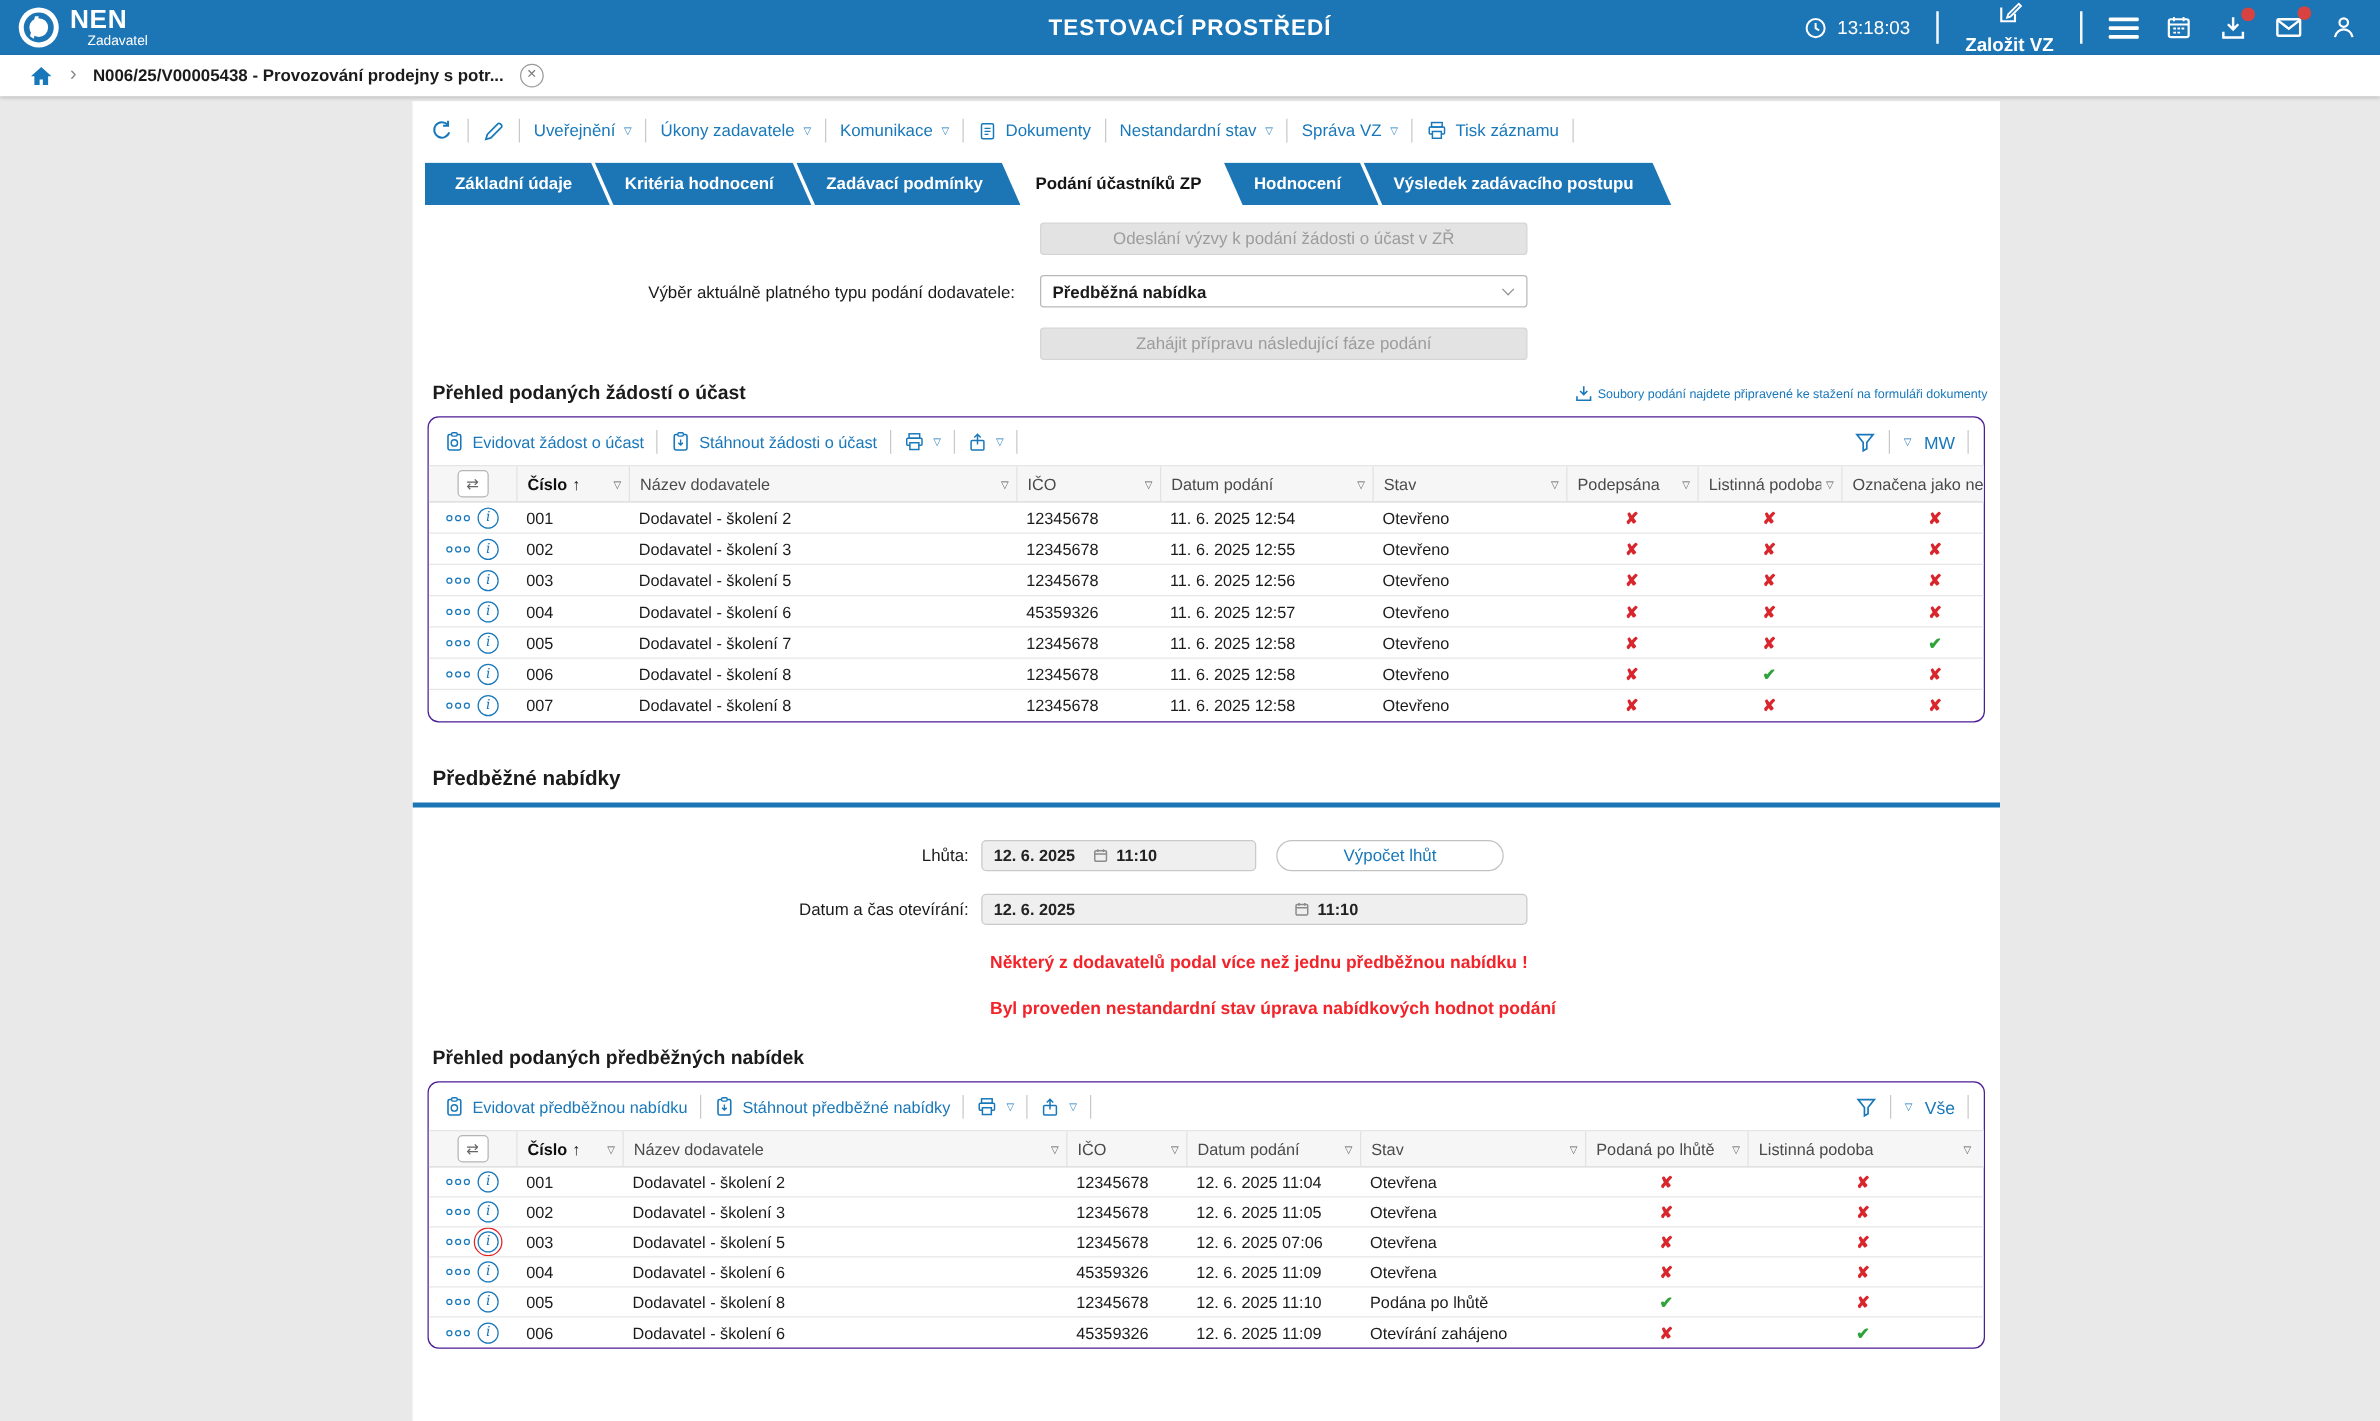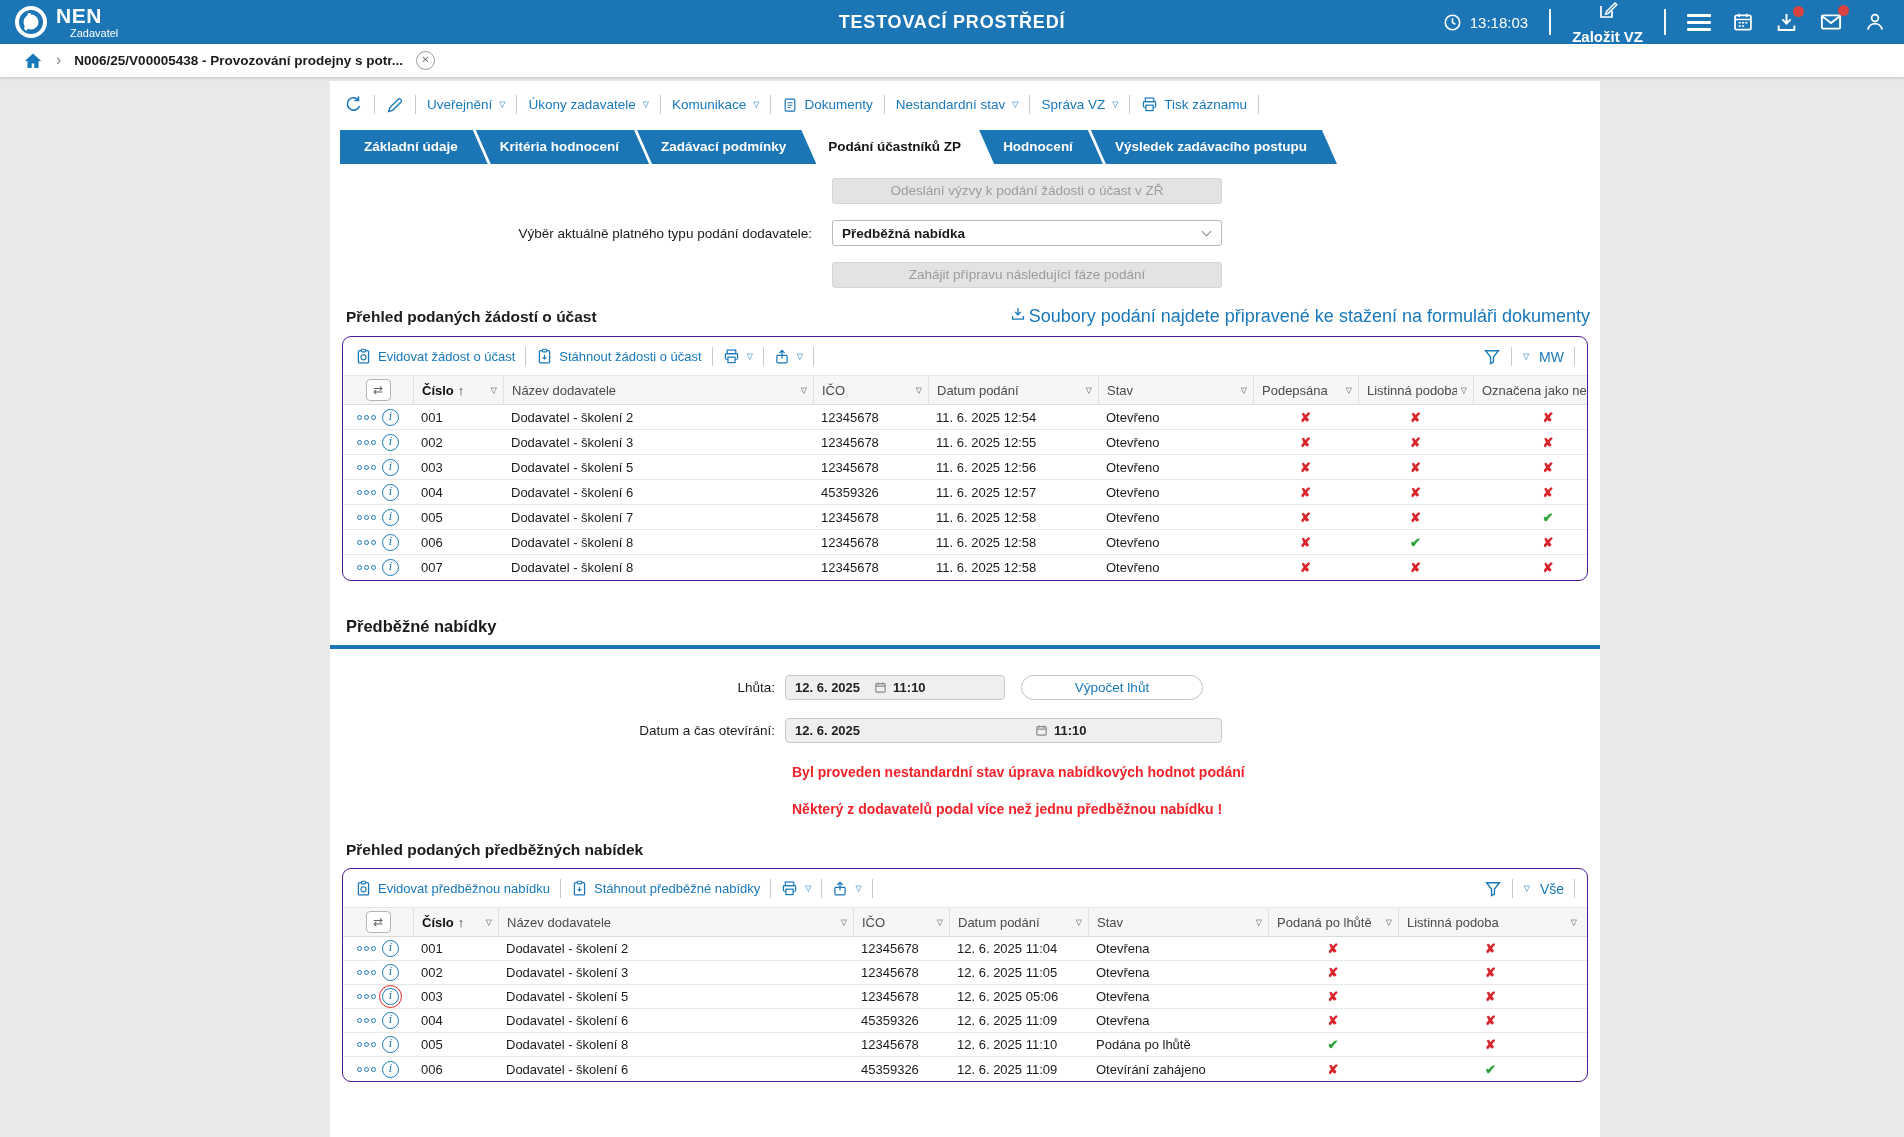--- a/index.html
+++ b/index.html
@@ -62,21 +62,21 @@
   .btn-disabled { width:390px; height:26px; margin-left:10px; background:#e3e3e3; border:1px solid #d5d5d5;
     border-radius:3px; color:#9c9c9c; font-size:13.5px; text-align:center; line-height:24px; }
   .select { width:390px; height:26px; margin-left:10px; border:1px solid #b9b9b9; border-radius:3px; background:#fff;
     font-weight:bold; font-size:13.5px; padding:0 9px; display:flex; align-items:center; cursor:pointer; }
   .chev-d { width:7px; height:7px; border-right:1.6px solid #8a8a8a; border-bottom:1.6px solid #8a8a8a;
     transform:rotate(45deg); margin:-3px 2px 0 auto; }
 
   
   .sec-row { display:flex; justify-content:space-between; align-items:center; padding:18px 10px 9px 16px; }
   .sec-title { font-size:15.5px; font-weight:bold; }
-  .dl-link { color:#1878ba; font-size:18px; display:flex; gap:3px; cursor:pointer; }
+  .dl-link { color:#1878ba; font-size:10px; display:flex; align-items:center; gap:3px; cursor:pointer; }
 
   
   .gridbox { margin:0 12px; border:1px solid #4c1d95; border-radius:9px; overflow:hidden; background:#fff; }
   .gtoolbar { display:flex; align-items:center; gap:10px; padding:10px 12px 9px 12px; color:#1878ba; font-size:13px; }
   .gt-right { margin-left:auto; display:flex; align-items:center; gap:10px; }
   .view-label { font-size:14px; }
   .t-head { display:flex; background:#f6f6f6; border-top:1px solid #e5e5e5; border-bottom:1px solid #dadada;
     height:30px; align-items:stretch; overflow:hidden; }
   .t-actions { width:70px; flex:0 0 70px; display:flex; align-items:center; justify-content:center; gap:6px; }
   .colbtn { width:25px; height:22px; border:1px solid #b5b5b5; border-radius:4px; background:#fff; color:#666;
@@ -518,22 +518,22 @@
         <svg width="13" height="13" viewBox="0 0 20 20">
             <rect x="2.8" y="4" width="14.4" height="13" rx="1.5" fill="none" stroke="#8a8a8a" stroke-width="1.8"></rect>
             <path d="M2.8 8h14.4 M6.5 2.2v3.4 M13.5 2.2v3.4" stroke="#8a8a8a" stroke-width="1.8" fill="none"></path>
           </svg>
       </span>
       <span>11:10</span>
     </div>
   </div>
 
 
+  <div class="warn">Některý z dodavatelů podal více než jednu předběžnou nabídku !</div>
   <div class="warn">Byl proveden nestandardní stav úprava nabídkových hodnot podání</div>
-  <div class="warn">Některý z dodavatelů podal více než jednu předběžnou nabídku !</div>
 
   <div class="sec-row" style="padding-top:24px">
     <div class="sec-title">Přehled podaných předběžných nabídek</div>
   </div>
   <div class="gridbox">
     <div class="gtoolbar">
       <span class="cmd">
         <svg width="17" height="17" viewBox="0 0 20 20">
           <rect x="4" y="3" width="12" height="14.6" rx="1.5" fill="none" stroke="#1878ba" stroke-width="1.5"></rect>
           <rect x="7.4" y="1.4" width="5.2" height="3.2" rx="1" fill="#fff" stroke="#1878ba" stroke-width="1.3"></rect>
@@ -652,21 +652,21 @@
             <span class="dots">
               <i></i>
               <i></i>
               <i></i>
             </span>
             <span class="info hl">i</span>
           </div>
           <div class="t-cell" style="width: 85px;">003</div>
           <div class="t-cell" style="width: 355px;">Dodavatel - školení 5</div>
           <div class="t-cell" style="width: 96px;">12345678</div>
-          <div class="t-cell" style="width: 139px;">12. 6. 2025 05:06</div>
+          <div class="t-cell" style="width: 139px;">12. 6. 2025 07:06</div>
           <div class="t-cell" style="width: 180px;">Otevřena</div>
           <div class="t-cell mark-cell" style="width: 130px;"><span class="mk-x">✘</span></div>
           <div class="t-cell mark-cell" style="width: 185px;"><span class="mk-x">✘</span></div>
         </div>
         <div class="t-row h24">
           <div class="t-actions">
             <span class="dots">
               <i></i>
               <i></i>
               <i></i>

